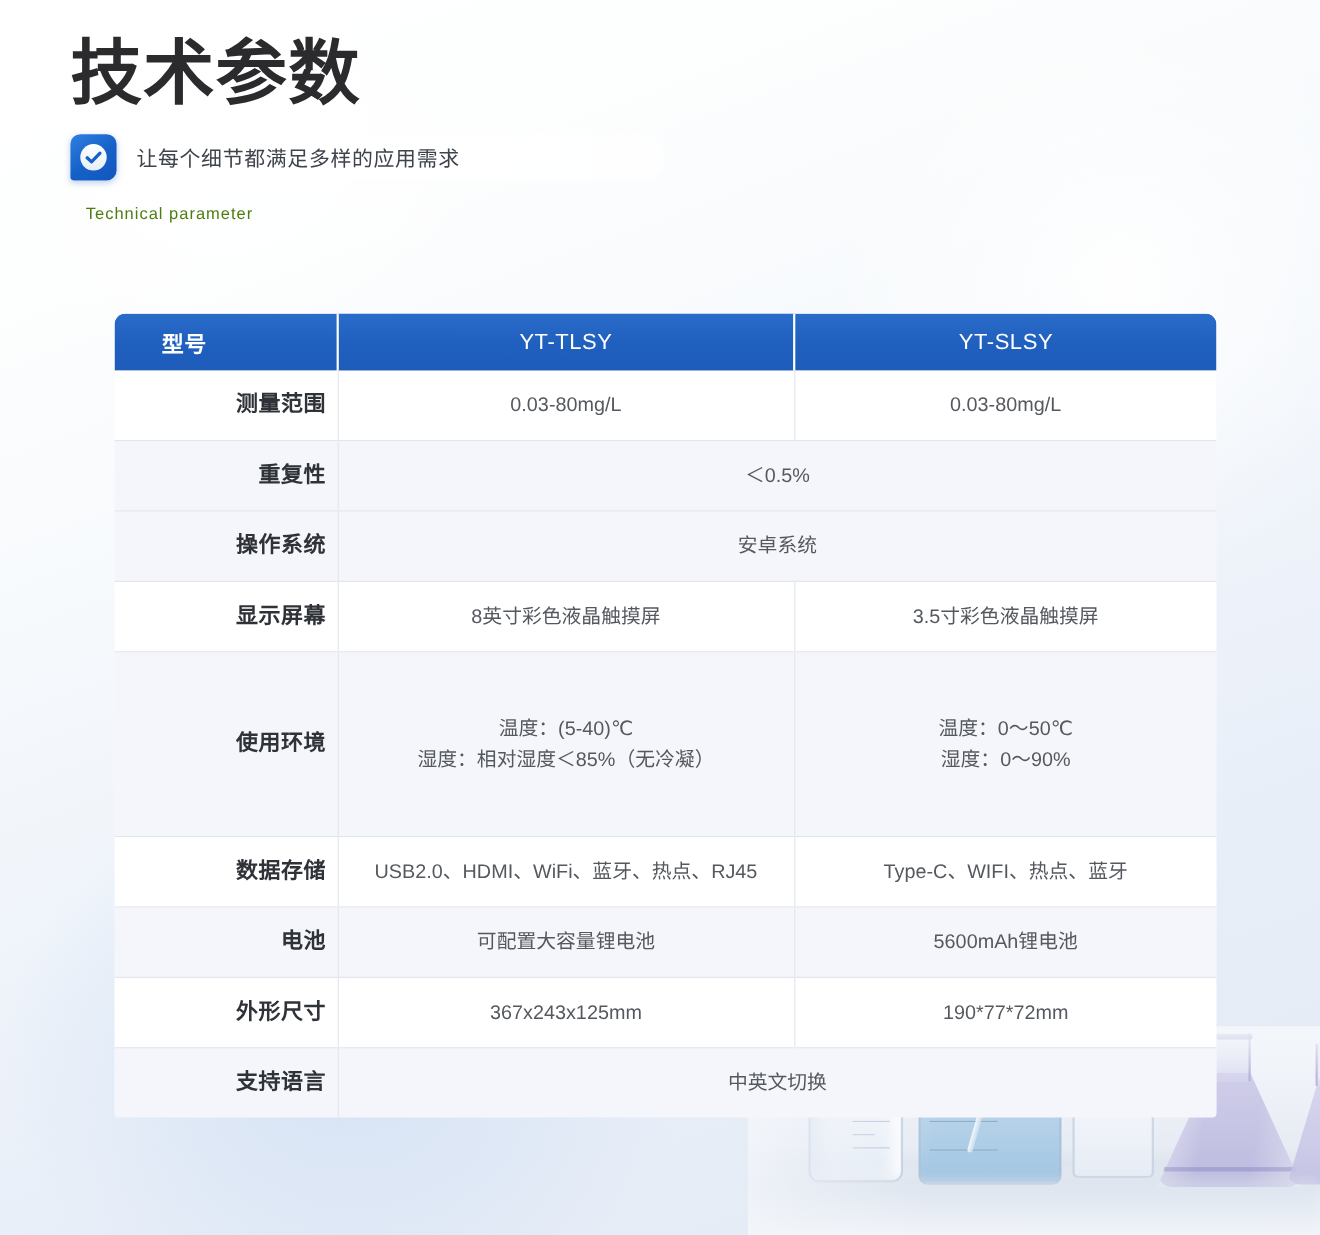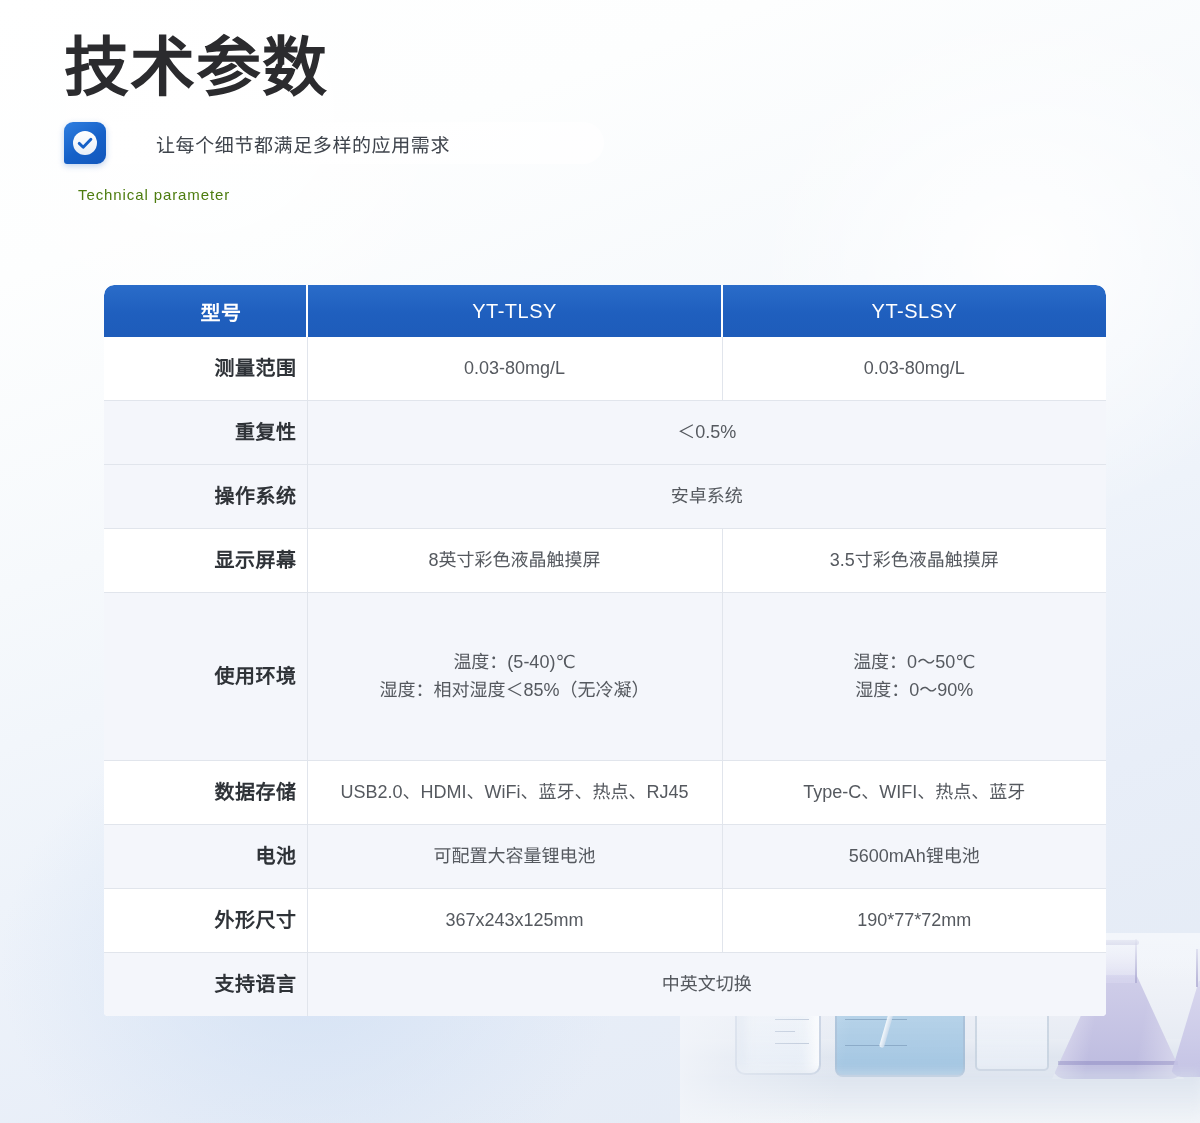--- a/index.html
+++ b/index.html
@@ -221,21 +221,20 @@
     color: #2b2b2e;
     letter-spacing: 1px;
   }
   .subtitle-row {
     margin-top: 22px;
     display: flex;
     align-items: center;
     position: relative;
     width: 460px;
     height: 42px;
-    gap: 32px;
   }
   .sub-pill {
     position: absolute;
     left: 28px; top: 0;
     width: 512px; height: 42px;
     background: linear-gradient(90deg, rgba(255,255,255,0.95), rgba(255,255,255,0.72));
     border-radius: 21px;
   }
   .check-badge {
     position: relative;
@@ -286,22 +285,22 @@
     background: linear-gradient(180deg, #2a6cc9 0%, #1f5fbe 55%, #1e5cba 100%);
     color: #ffffff;
     height: 52px;
     font-size: 20px;
     font-weight: 700;
     letter-spacing: 0.5px;
     border: none;
     vertical-align: middle;
   }
   table.spec thead th.h-label {
-    text-align: center;
-    padding-left: 32px;
+    text-align: left;
+    padding-left: 43px;
     border-top-left-radius: 10px;
     font-size: 20px;
   }
   table.spec thead th.h-col {
     text-align: center;
     font-weight: 400;
     font-size: 20px;
     border-left: 2px solid #ffffff;
   }
   table.spec thead th.h-last { border-top-right-radius: 10px; }

